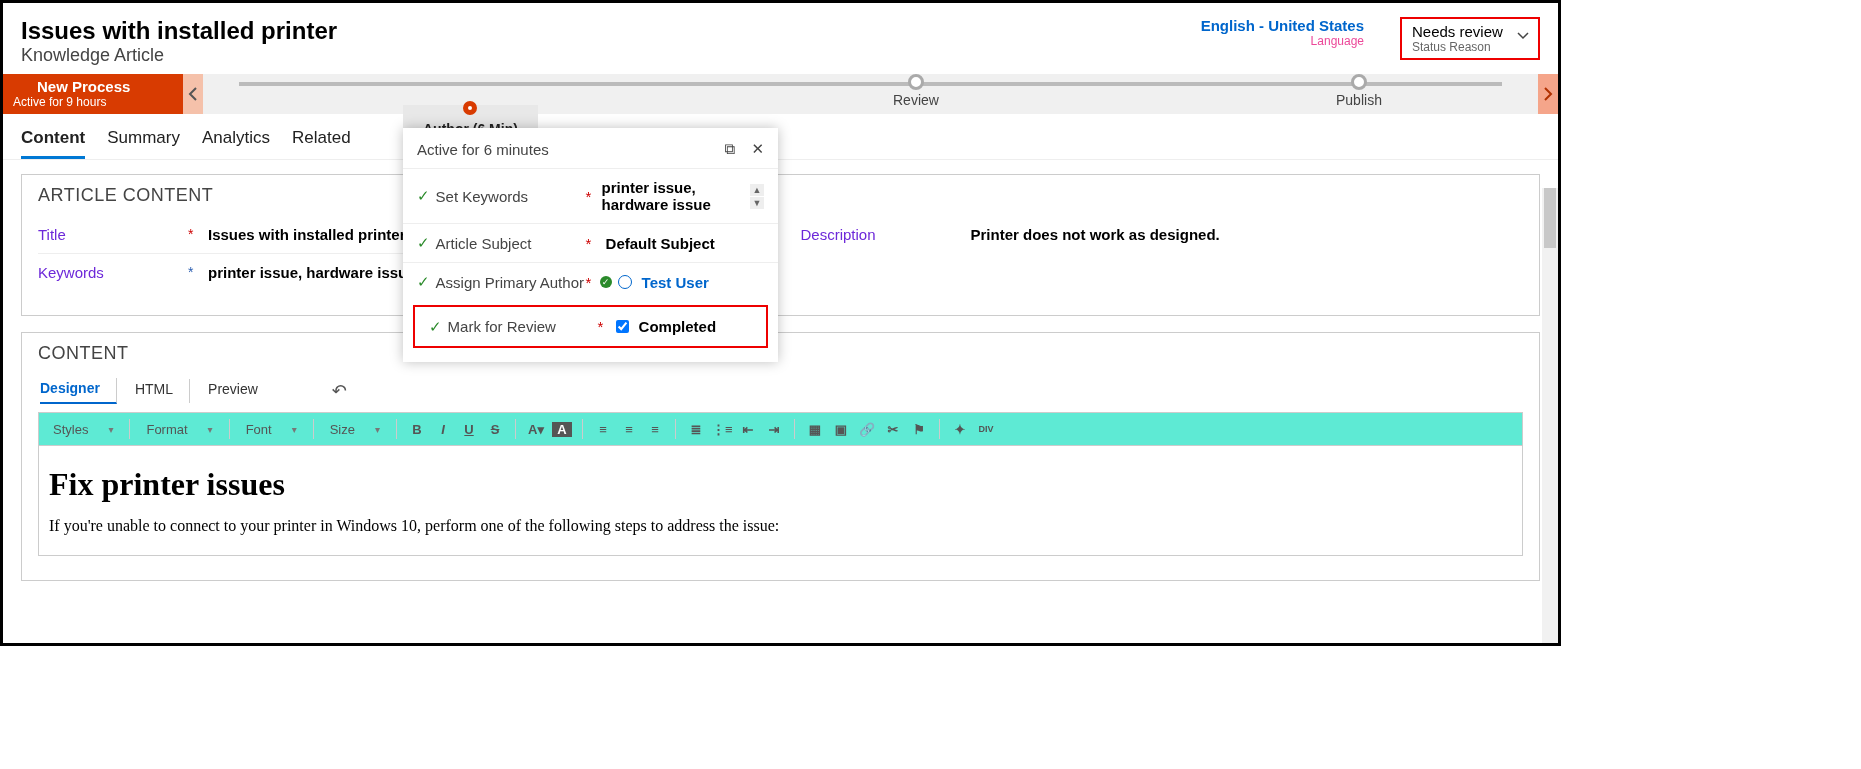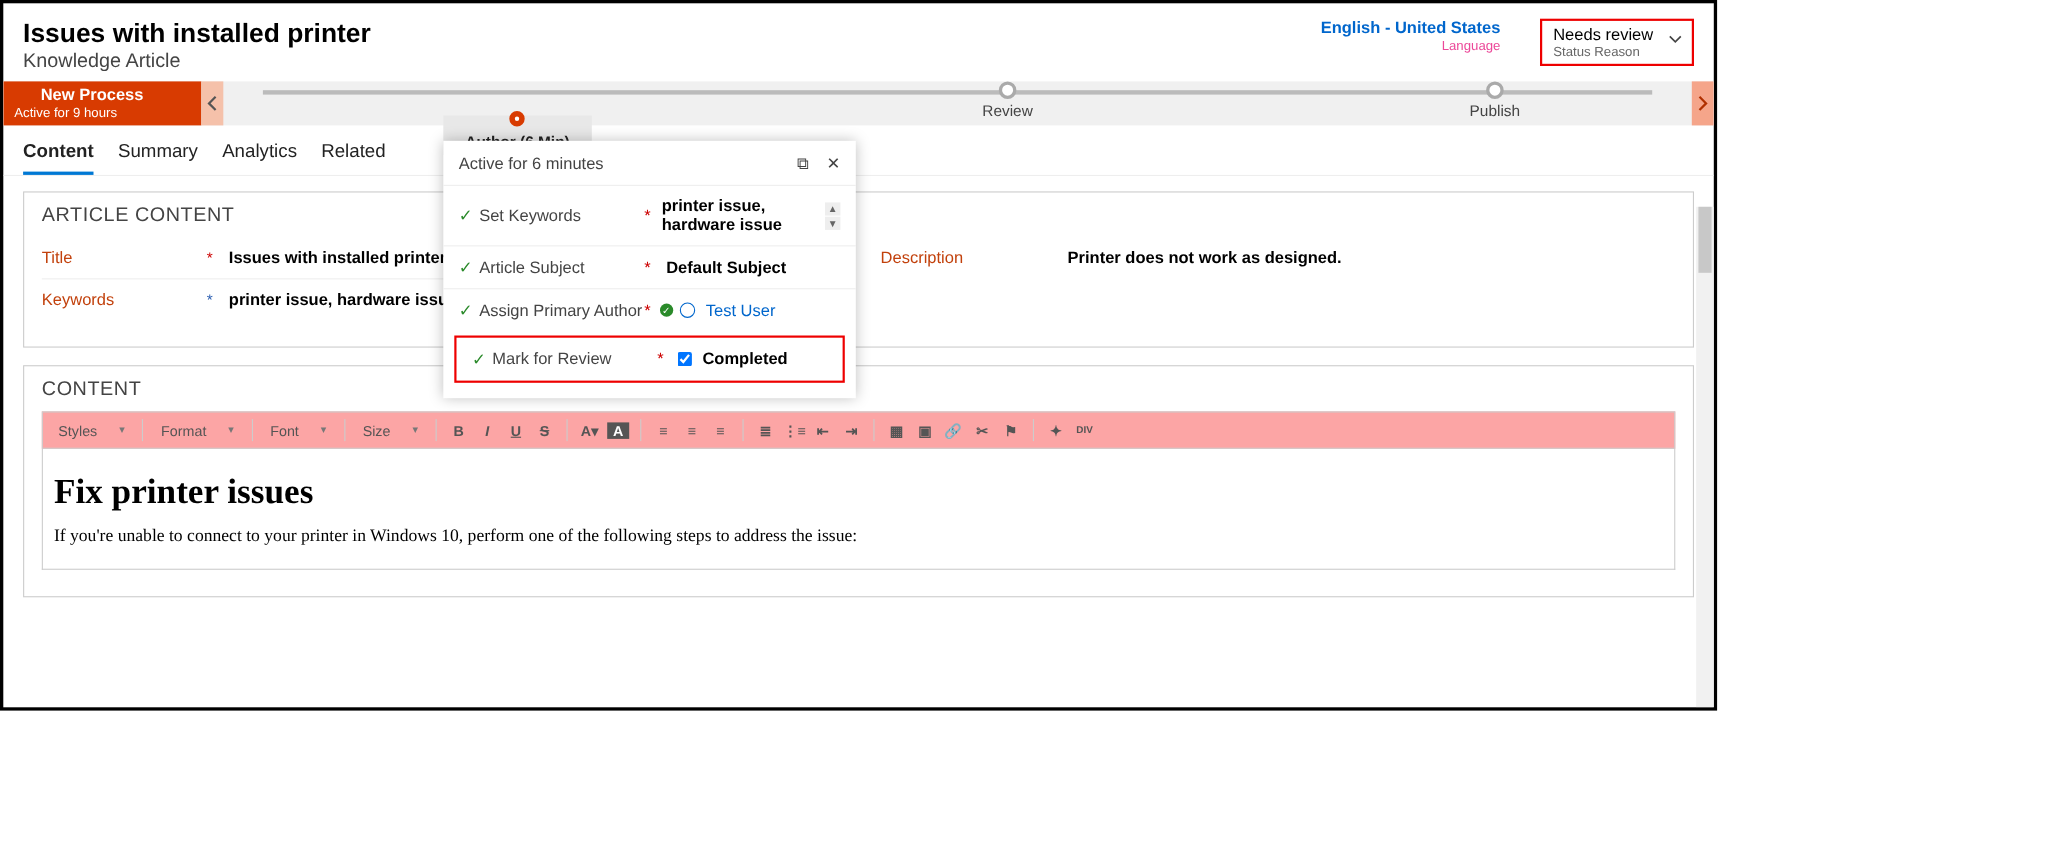--- a/index.html
+++ b/index.html
@@ -35,49 +35,49 @@
   
   .tabs { padding:8px 18px 0 18px; display:flex; gap:22px; border-bottom:1px solid #eee; font-size:17px; }
   .tab { padding:6px 0 8px 0; cursor:pointer; color:#222; }
   .tab.active { font-weight:600; border-bottom:3px solid #0078d4; }
   
   .body { position:relative; padding:14px 18px; }
   .section-box { border:1px solid #ccc; padding:10px 16px 24px 16px; margin-bottom:16px; }
   .sec-title { font-size:18px; color:#444; margin-bottom:10px; letter-spacing:.5px;}
   .row { display:flex; padding:10px 0; border-top:1px solid #eee; }
   .row:first-of-type{border-top:none;}
-  .f-label { width:150px; font-size:15px; color:#c2410c; }
+  .f-label { width:150px; font-size:15px; color:#6d28d9; }
   .f-req { width:20px; color:#c00; font-size:14px; }
   .f-val { font-size:15px; font-weight:600; color:#000; flex:1;}
   .two-col { display:flex; gap:40px;}
   .col { flex:1;}
   
   .popup { position:absolute; left:400px; top:125px; width:375px; background:#fff; box-shadow:0 0 12px rgba(0,0,0,.25); z-index:10; padding:12px 0 14px 0;}
   .popup-hdr { display:flex; justify-content:space-between; align-items:center; padding:0 14px 10px 14px; font-size:15px; color:#444;}
   .popup-hdr .icons span{ margin-left:12px; cursor:pointer; color:#444;}
   .pf { display:flex; align-items:center; padding:10px 14px; border-top:1px solid #eee; font-size:15px;}
   .pf .chk { color:#2a8a2a; margin-right:6px; }
   .pf .plabel { flex:0 0 150px; color:#444;}
   .pf .star { color:#c00; width:14px;}
   .pf .pval { font-weight:700; margin-left:6px;}
   .pf .scroll { margin-left:auto; display:flex; flex-direction:column; gap:1px;}
   .pf .scroll span{ width:14px; height:12px; background:#eee; text-align:center; font-size:9px; line-height:12px; color:#666;}
-  .pf.user .pval { color:#0066cc; font-weight:400;}
+  .pf.user .pval { color:#0066cc; font-weight:700;}
   .pf.user .av { width:14px;height:14px;border:1.5px solid #0066cc;border-radius:50%;display:inline-block;margin-right:4px;position:relative;}
   .pf.user .ok { width:12px;height:12px;background:#2a8a2a;border-radius:50%;color:#fff;font-size:9px;text-align:center;line-height:12px;margin-right:6px;}
   .pf.review { border:2px solid #e00; margin:4px 10px 0 10px;}
   .pf.review input[type=checkbox]{margin-right:4px;}
   .next-btn { margin:14px 14px 0 14px; background:#3a78b5; color:#fff; text-align:center; padding:10px 0; font-size:16px; cursor:pointer; display:flex; justify-content:center; gap:14px; align-items:center;}
   
   .editor .subtabs { display:flex; gap:18px; align-items:center; padding:4px 2px 8px 2px; font-size:14px;}
   .editor .subtab { padding:2px 0 6px 0; cursor:pointer; color:#333; border-right:1px solid #ccc; padding-right:16px;}
   .editor .subtab:last-of-type{border-right:none;}
   .editor .subtab.active { color:#0066cc; border-bottom:2px solid #0066cc; font-weight:600;}
   .editor .undo { margin-left:40px; font-size:18px; color:#555; cursor:pointer;}
-  .toolbar { border:1px solid #ccc; background:#fca5a5; padding:6px 8px; display:flex; gap:6px; align-items:center; font-size:13px; color:#555; flex-wrap:wrap;}
+  .toolbar { border:1px solid #ccc; background:#5eead4; padding:6px 8px; display:flex; gap:6px; align-items:center; font-size:13px; color:#555; flex-wrap:wrap;}
   .toolbar .dd { display:flex; align-items:center; gap:20px; padding:2px 6px; cursor:pointer;}
   .toolbar .dd::after{content:"▾"; font-size:10px; color:#777;}
   .toolbar .sep { width:1px; height:20px; background:#ccc; margin:0 4px;}
   .toolbar .ico { width:20px; text-align:center; cursor:pointer; font-weight:bold;}
   .doc { border:1px solid #ccc; border-top:none; padding:20px 10px; }
   .doc h1 { font-family:"Times New Roman",serif; font-size:32px; font-weight:700; margin:0 0 14px 0;}
   .doc p { font-family:"Times New Roman",serif; font-size:16px; margin:0;}
   
   .vscroll{ position:absolute; right:0; top:185px; bottom:0; width:16px; background:#f1f1f1;}
   .vscroll .thumb{ position:absolute; top:0; height:60px; left:2px; right:2px; background:#c8c8c8;}
@@ -172,20 +172,26 @@
             <div class="f-label">Description</div>
             <div class="f-req"></div>
             <div class="f-val">Printer does not work as designed.</div>
           </div>
         </div>
       </div>
     </div>
 
     <div class="section-box editor">
       <div class="sec-title">CONTENT</div>
+      <div class="subtabs">
+        <div class="subtab active">Designer</div>
+        <div class="subtab">HTML</div>
+        <div class="subtab">Preview</div>
+        <span class="undo">↶</span>
+      </div>
       <div class="toolbar">
         <div class="dd">Styles</div>
           <div class="sep"></div>
         <div class="dd">Format</div>
           <div class="sep"></div>
         <div class="dd">Font</div>
           <div class="sep"></div>
         <div class="dd">Size</div>
           <div class="sep"></div>
         <div class="ico">B</div>

